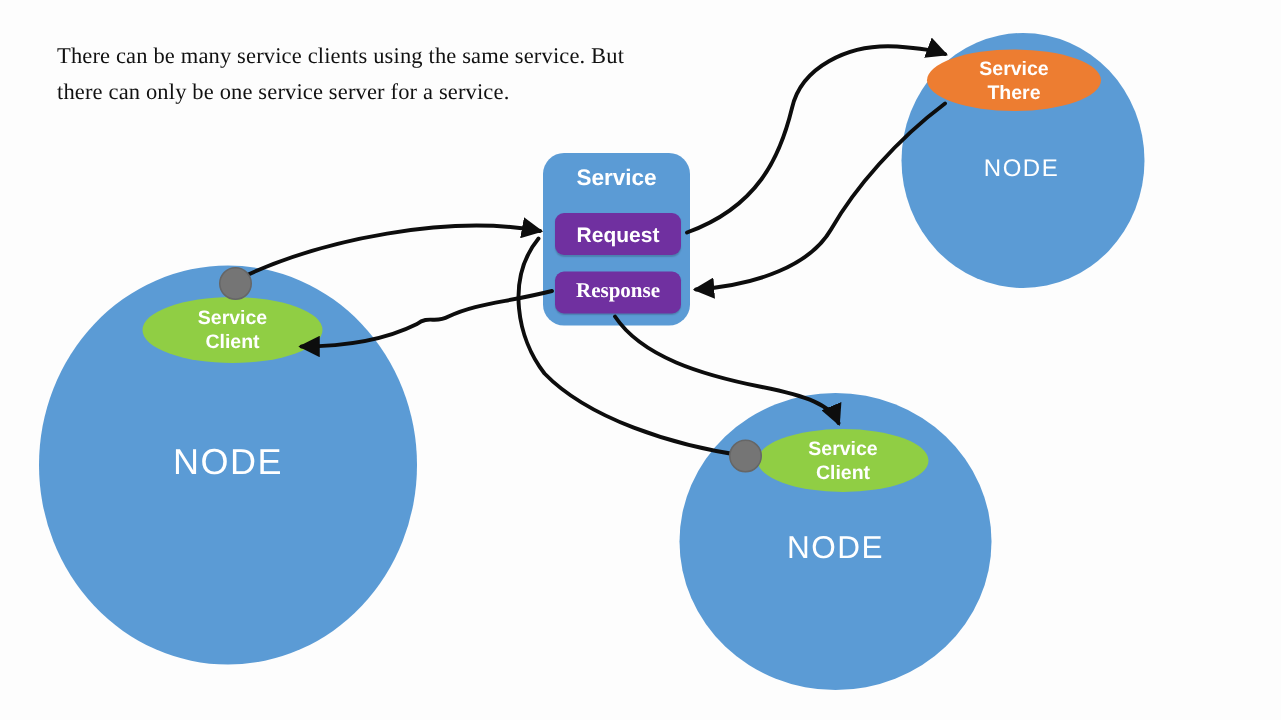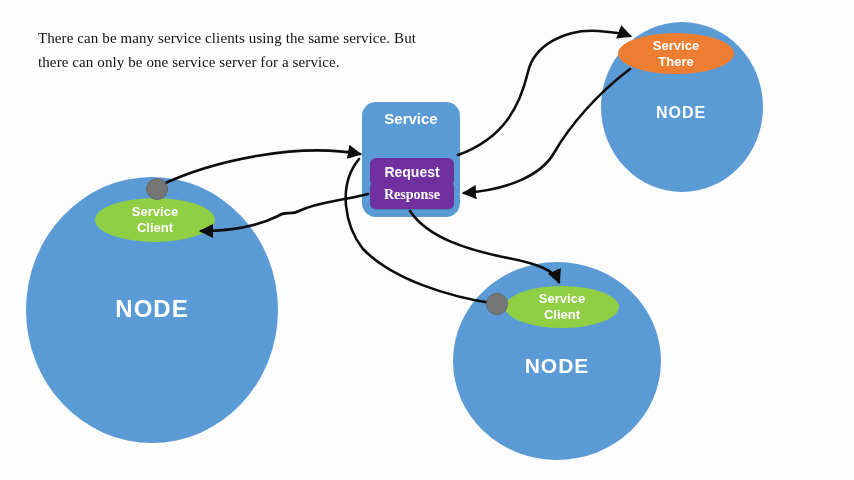--- a/index.html
+++ b/index.html
@@ -30,21 +30,21 @@
   }
   .node{
     position:absolute;
     background:var(--node-blue);
     border-radius:50%;
   }
   .node-label{
     position:absolute;
     transform:translate(-50%,-50%);
     color:var(--label-white);
-    font-weight:bold;
+    font-weight:normal;
     letter-spacing:1px;
     white-space:nowrap;
     text-align:center;
   }
   .badge{
     position:absolute;
     border-radius:50%;
     display:flex;flex-direction:column;
     align-items:center;justify-content:center;
     color:var(--label-white);
@@ -68,21 +68,21 @@
   }
   .io-box{
     position:absolute;left:8px;width:84px;height:28px;
     background:var(--box-purple);
     border-radius:6px;
     display:flex;align-items:center;justify-content:center;
     color:var(--label-white);
     font-weight:bold;font-size:14px;
     box-shadow:0 1px 1px rgba(0,0,0,0.18);
   }
-  .io-box.request{top:56px;}
+  .io-box.request{top:40px;}
   .io-box.response{top:79px;font-family:Liberation Serif, serif;}
   svg.overlay{
     position:absolute;left:0;top:0;
     width:854px;height:480px;
     pointer-events:none;
   }
   svg.overlay path.arrow{
     fill:none;
     stroke:var(--arrow-black);
     stroke-width:2.6;

